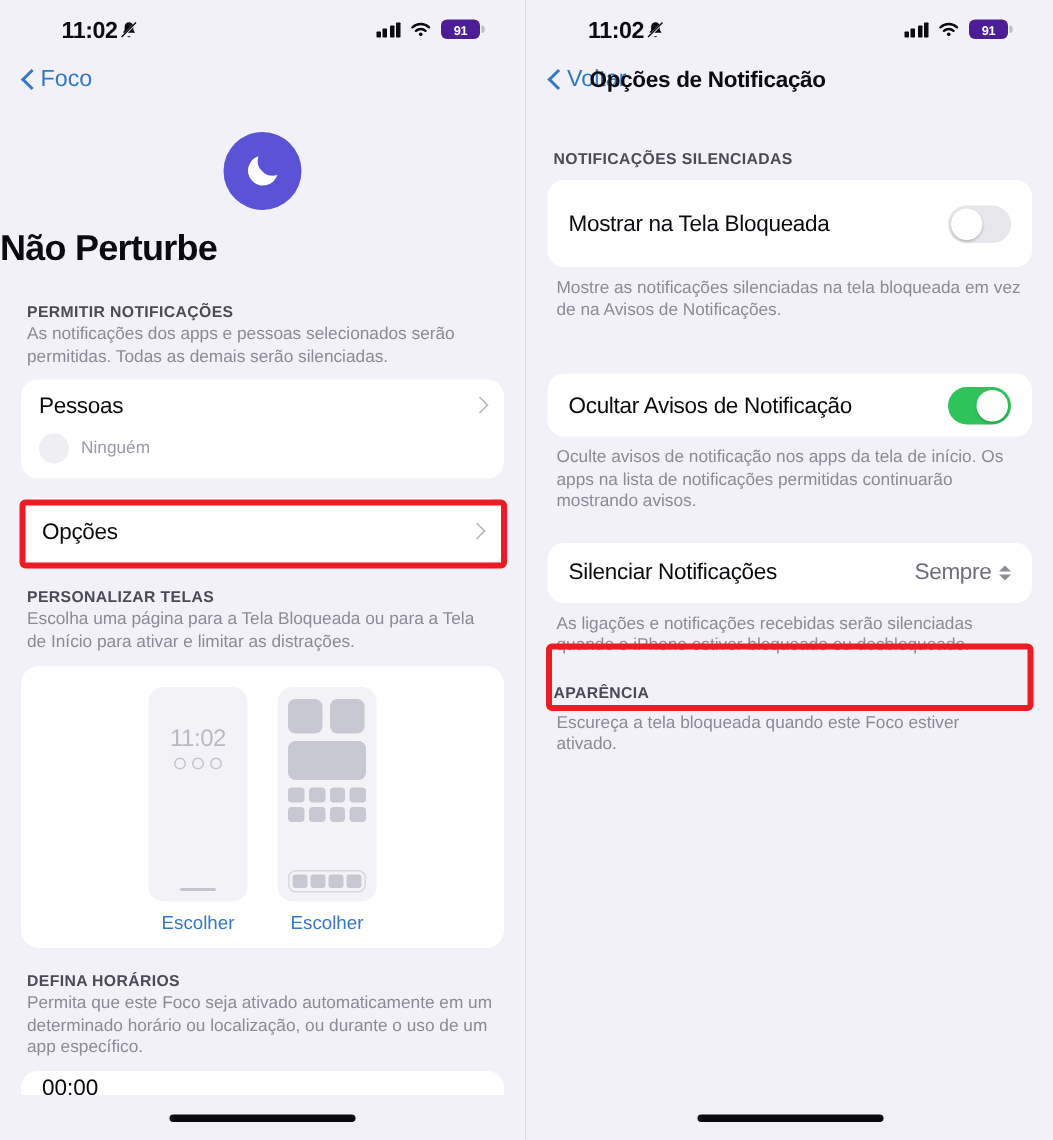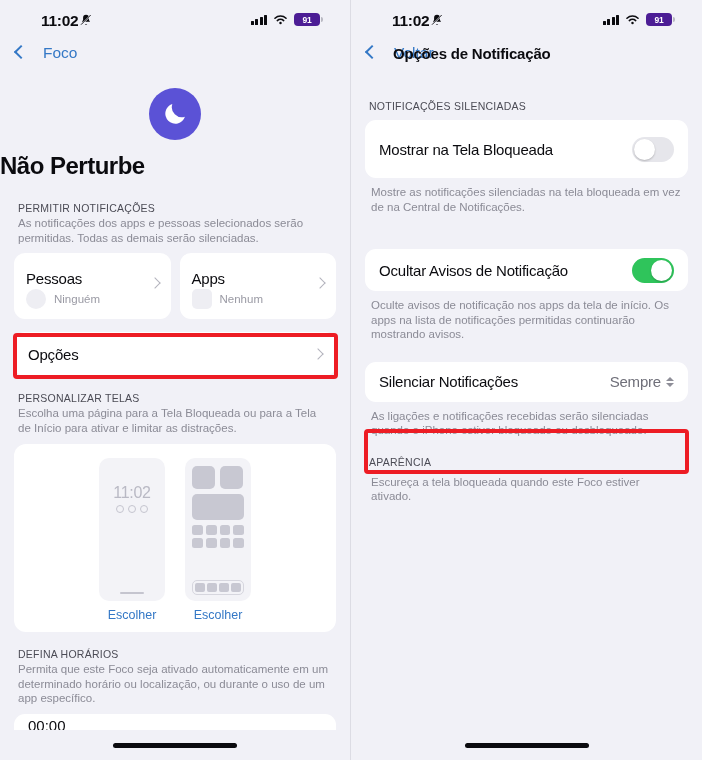--- a/index.html
+++ b/index.html
@@ -46,21 +46,21 @@
   .batt span { color: #fff; font-size: 8.5px; font-weight: 700; letter-spacing: -0.2px; }
   .batt::after {
     content:""; position: absolute; right: -3px; top: 4px;
     width: 2px; height: 5px; border-radius: 0 2px 2px 0; background: #b9b9c2;
   }
 
   
   .navbar { height: 36px; position: relative; }
   .back {
     position: absolute; left: 14px; top: 4px;
-    display: flex; gap: 20px;
+    display: flex; align-items: center; gap: 4px;
     color: #3478c6; font-size: 15.5px; cursor: pointer;
   }
   .chev-left {
     width: 9px; height: 15px; position: relative; display: inline-block;
   }
   .chev-left::before {
     content:""; position:absolute; left:2px; top:2.5px;
     width: 8px; height: 8px;
     border-left: 2.2px solid #3478c6; border-bottom: 2.2px solid #3478c6;
     transform: rotate(45deg);
@@ -79,21 +79,21 @@
     background: #5b52d6; margin: 0 auto;
     display: flex; align-items: center; justify-content: center;
   }
   .hero-title {
     margin-top: 12px; font-size: 24px; font-weight: 700;
     color: #0b0b0f; letter-spacing: -0.5px;
   }
 
   
   .sec-head {
-    font-size: 10.5px; font-weight: 400; color: #4b4b55;
+    font-size: 10.5px; font-weight: 700; color: #4b4b55;
     letter-spacing: 0.25px; padding: 0 18px; margin-top: 22px;
   }
   .sec-sub {
     font-size: 11.5px; color: #8b8b96; line-height: 14.5px;
     padding: 2px 18px 0 18px;
   }
   .footnote {
     font-size: 11.5px; color: #8b8b96; line-height: 14.5px;
     padding: 7px 20px 0 20px;
   }
@@ -110,21 +110,21 @@
   .row-label { font-size: 15px; color: #0b0b0f; letter-spacing: -0.2px; }
   .chev-right {
     width: 8px; height: 8px;
     border-right: 1.7px solid #b3b3bd; border-top: 1.7px solid #b3b3bd;
     transform: rotate(45deg);
   }
 
   
   .pair { display: flex; gap: 9px; margin: 8px 14px 0 14px; }
   .pair .card { margin: 0; flex: 1; padding-bottom: 10px; }
-  .pair .row { height: 34px; padding: 0 12px; align-items: flex-end; }
+  .pair .row { height: 34px; padding: 0 12px; }
   .pair-sub { display: flex; align-items: center; gap: 8px; padding: 2px 12px 0 12px; text-align: center; }
   .ph-circle { width: 20px; height: 20px; border-radius: 50%; background: #eeeef3; }
   .ph-square { width: 20px; height: 20px; border-radius: 5px; background: #eeeef3; }
   .pair-sub span { font-size: 11.5px; color: #9a9aa4; }
 
   
   .screens-card {
     background: #ffffff; border-radius: 12px;
     margin: 9px 14px 0 14px; padding: 14px 0 10px 0;
     display: flex; justify-content: center; gap: 20px;
@@ -267,30 +267,20 @@
       <div class="card">
         <div class="row">
           <span class="row-label">Pessoas</span>
           <span class="chev-right"></span>
         </div>
         <div class="pair-sub">
           <span class="ph-circle"></span>
           <span>Ninguém</span>
         </div>
       </div>
-      <div class="card">
-        <div class="row">
-          <span class="row-label">Apps</span>
-          <span class="chev-right"></span>
-        </div>
-        <div class="pair-sub">
-          <span class="ph-square"></span>
-          <span>Nenhum</span>
-        </div>
-      </div>
     </div>
 
     <div class="card" style="margin-top:13px">
       <div class="row" style="height:44px">
         <span class="row-label">Opções</span>
         <span class="chev-right"></span>
       </div>
     </div>
 
     <div class="sec-head" style="margin-top:16px">PERSONALIZAR TELAS</div>
@@ -388,21 +378,21 @@
     <div class="sec-head" style="margin-top:24px">NOTIFICAÇÕES SILENCIADAS</div>
 
     <div class="card">
       <div class="row" style="height:58px">
         <span class="row-label">Mostrar na Tela Bloqueada</span>
         <span class="toggle">
             <span class="knob"></span>
           </span>
       </div>
     </div>
-    <div class="footnote">Mostre as notificações silenciadas na tela bloqueada em vez de na Central de Notificações.</div>
+    <div class="footnote">Mostre as notificações silenciadas na tela bloqueada em vez de na Avisos de Notificações.</div>
 
     <div class="card" style="margin-top:35px">
       <div class="row" style="height:42px">
         <span class="row-label">Ocultar Avisos de Notificação</span>
         <span class="toggle on">
             <span class="knob"></span>
           </span>
       </div>
     </div>
     <div class="footnote">Oculte avisos de notificação nos apps da tela de início. Os apps na lista de notificações permitidas continuarão mostrando avisos.</div>

